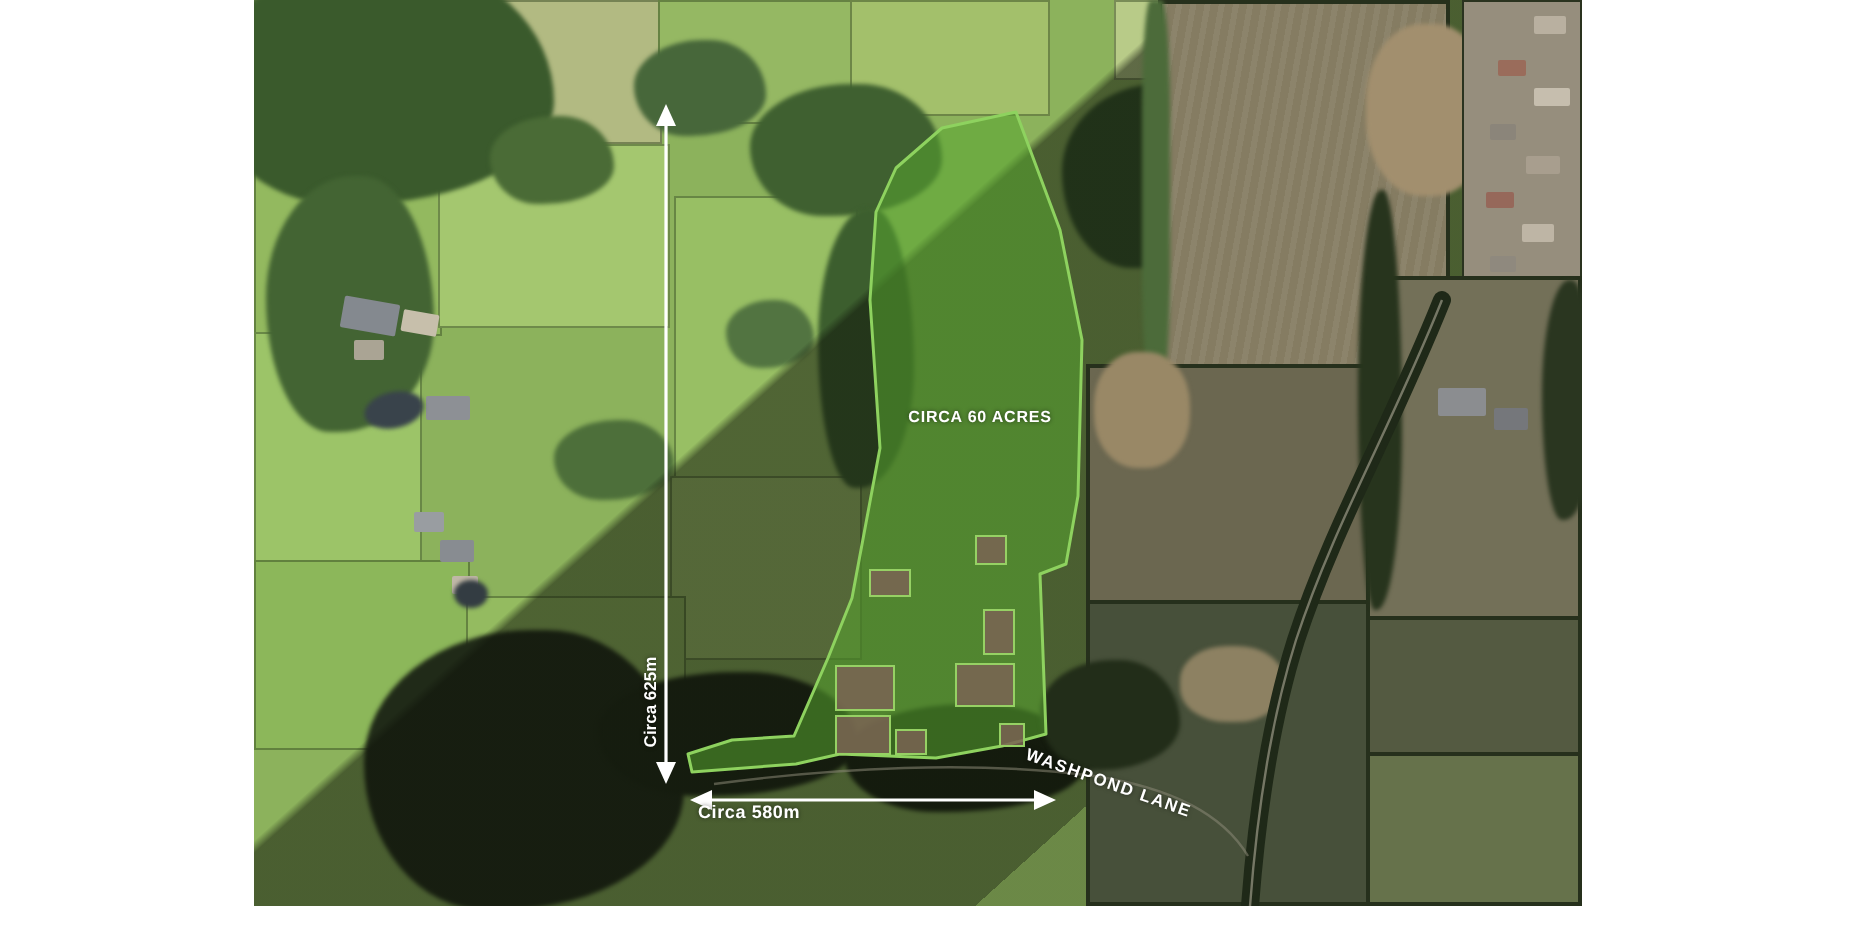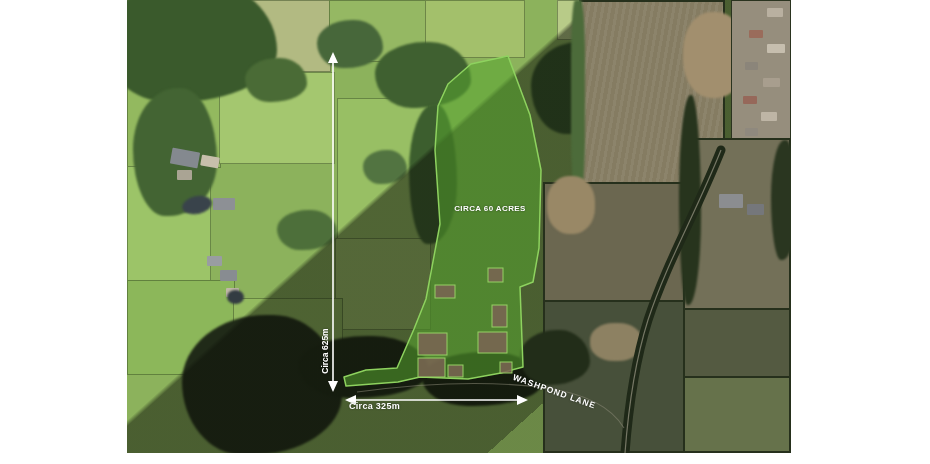--- a/index.html
+++ b/index.html
@@ -120,16 +120,16 @@
 
       <g fill="#ffffff" stroke="none">
         <path d="M226,399.2 h167 v1.6 h-167 Z"></path>
         <path d="M218,400 L229,395 L229,405 Z"></path>
         <path d="M401,400 L390,395 L390,405 Z"></path>
       </g>
     </svg>
 
     <div class="lbl area-lbl">CIRCA 60 ACRES</div>
     <div class="lbl v-lbl">Circa 625m</div>
-    <div class="lbl h-lbl">Circa 325m</div>
+    <div class="lbl h-lbl">Circa 580m</div>
     <div class="lbl road-lbl">WASHPOND LANE</div>
   </div>
 </div>
 
 </body></html>

